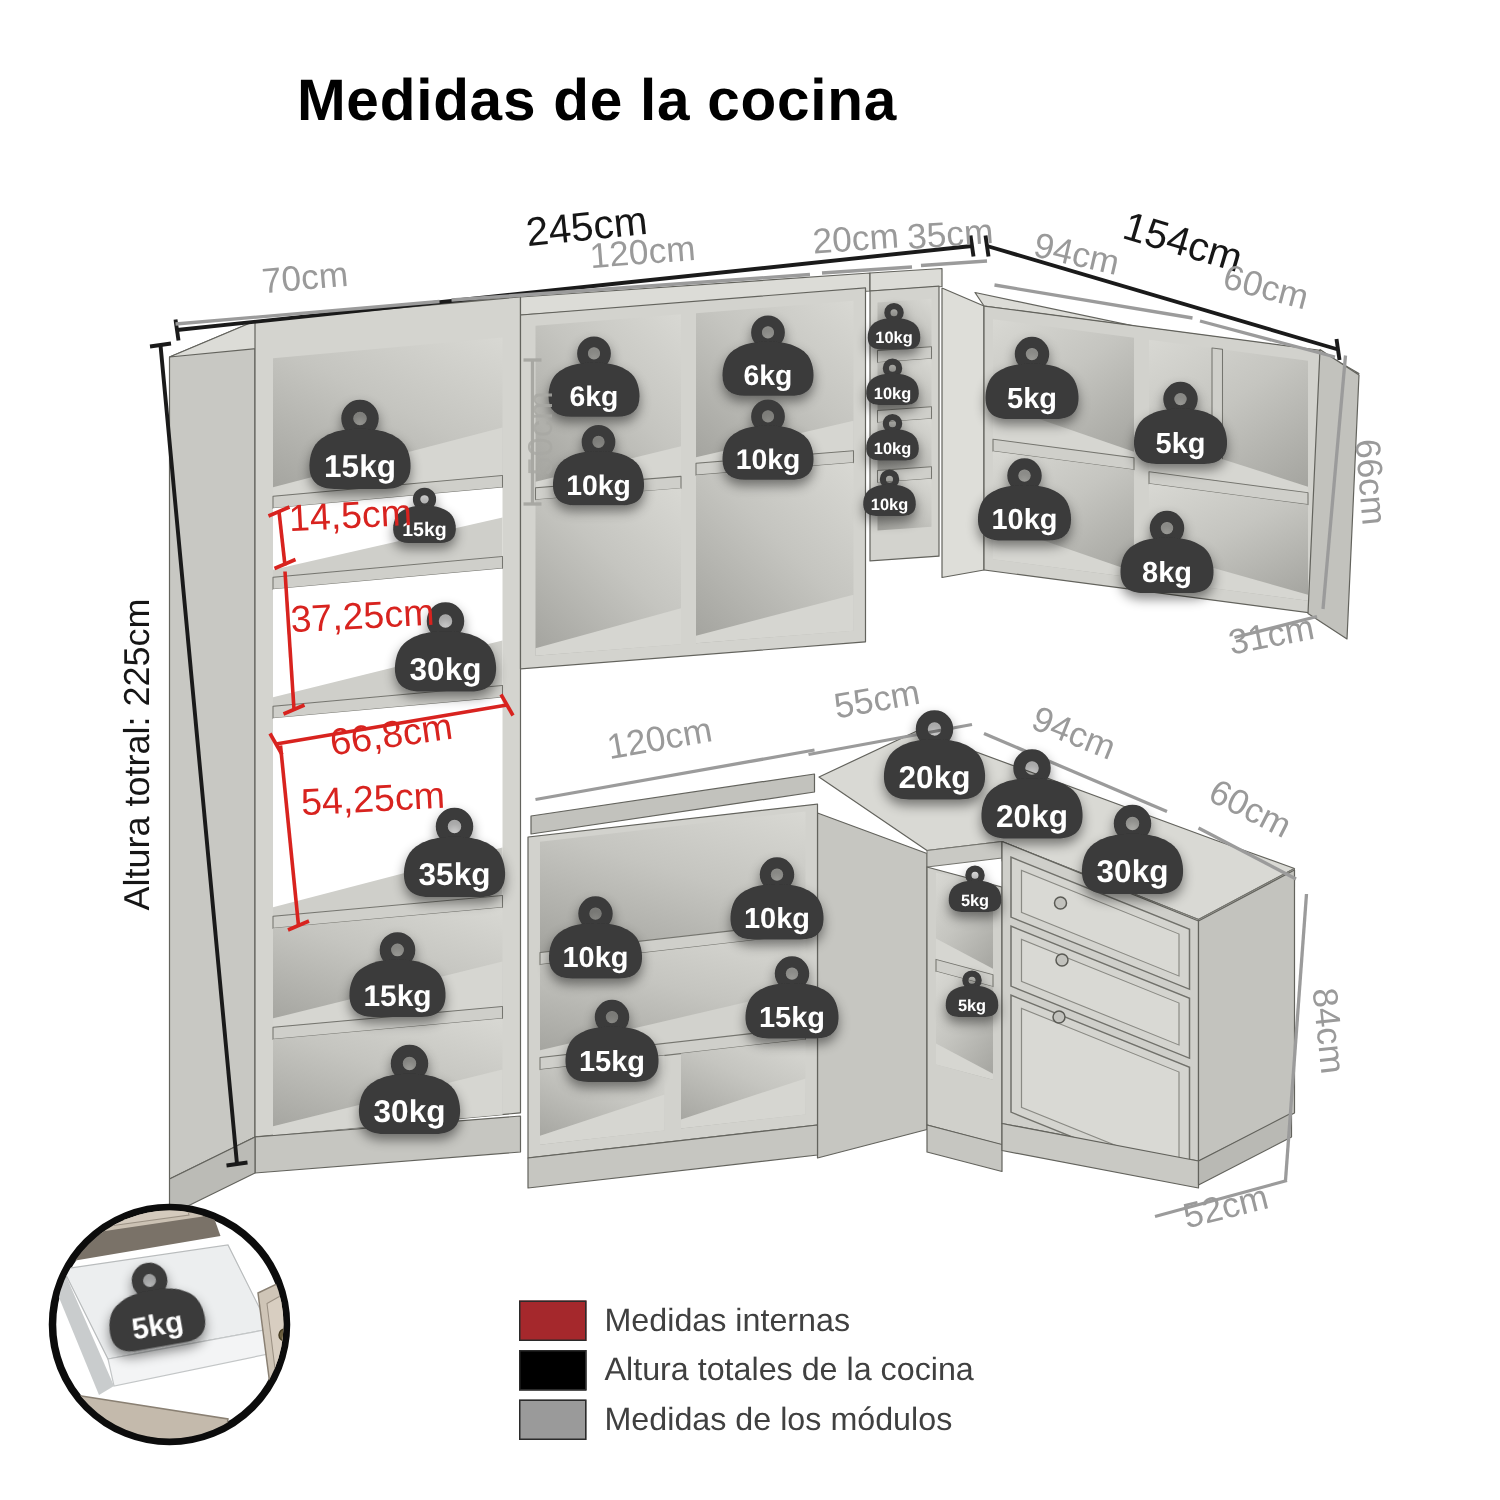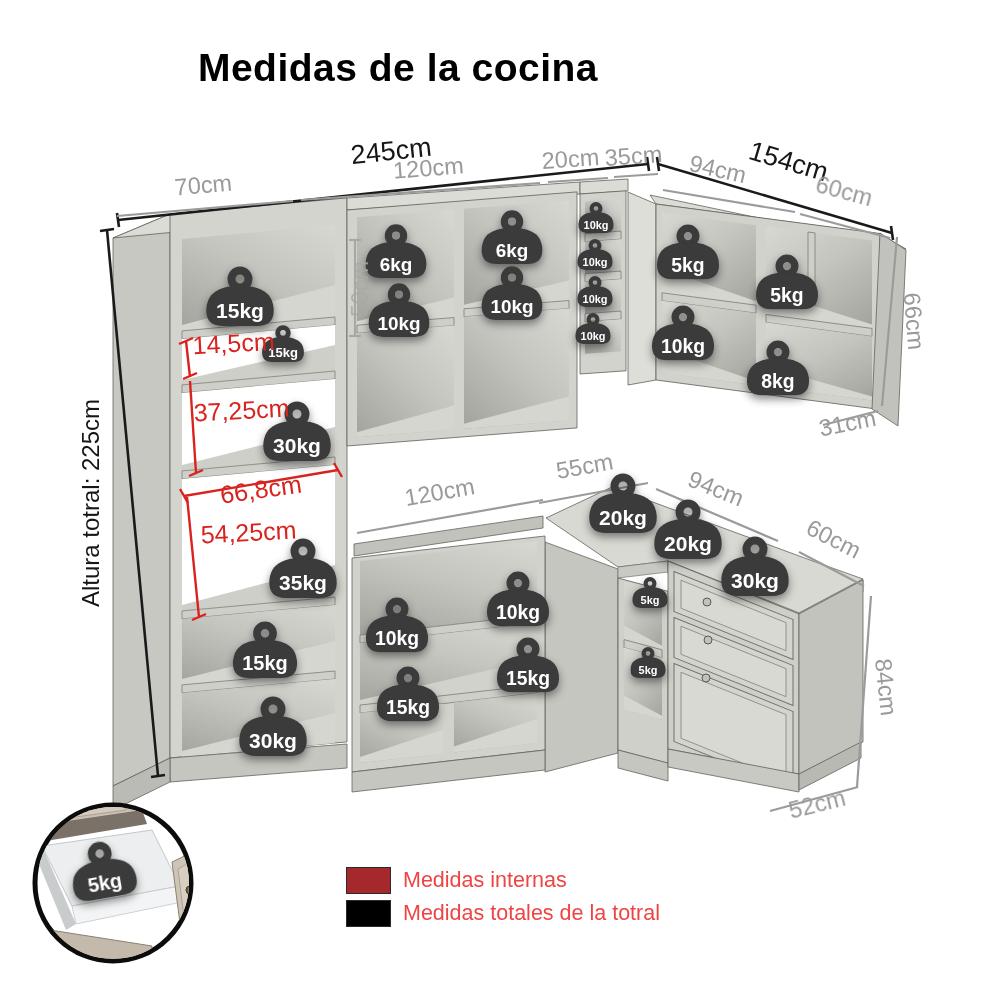--- a/index.html
+++ b/index.html
@@ -17,21 +17,21 @@
   .dim{text-anchor:middle;font-family:"Liberation Sans",sans-serif;}
   .dim-total{font-size:27px;fill:#161616;font-weight:500;}
   .dim-total_small{font-size:24px;fill:#161616;font-weight:400;}
   .dim-module{font-size:23.5px;fill:#9a9a9a;font-weight:400;}
   .dim-module_faint{font-size:23px;fill:#a9a9a4;opacity:.85;font-weight:500;}
   .dim-internal{font-size:25px;fill:#d8231f;font-weight:400;}
   .bt{fill:#ffffff;font-weight:700;font-size:21px;text-anchor:middle;font-family:"Liberation Sans",sans-serif;}
   .legend{position:absolute;left:346px;top:866px;}
   .legend-row{display:flex;align-items:center;margin-bottom:5px;height:28px;}
   .swatch{width:45px;height:27px;border:1.5px solid #2b2b2b;box-sizing:border-box;margin-right:12px;flex:0 0 auto;}
-  .legend-label{font-size:21.5px;color:#ef4444;font-weight:500;white-space:nowrap;text-align:right;}
+  .legend-label{font-size:21.5px;color:#404040;font-weight:500;white-space:nowrap;text-align:right;}
 </style>
 </head>
 <body>
 
 <div class="title">Medidas de la cocina</div>
 
 <svg id="scene" width="1000" height="1000" viewBox="0 0 1000 1000">
   <defs>
     <linearGradient id="gA" x1="0" y1="1" x2="1" y2="0">
       <stop offset="0" stop-color="#a3a39e"></stop>
@@ -422,15 +422,19 @@
     </g>
 </svg>
 
 <div class="legend">
   <div class="legend-row">
     <span class="swatch" style="background-color: rgb(165, 40, 44);"></span>
     <span class="legend-label">Medidas internas</span>
   </div>
   <div class="legend-row">
     <span class="swatch" style="background-color: rgb(0, 0, 0);"></span>
-    <span class="legend-label">Medidas totales de la totral</span>
+    <span class="legend-label">Altura totales de la cocina</span>
+  </div>
+  <div class="legend-row">
+    <span class="swatch" style="background-color: rgb(154, 154, 154);"></span>
+    <span class="legend-label">Medidas de los módulos</span>
   </div>
 </div>
 
 </body></html>

